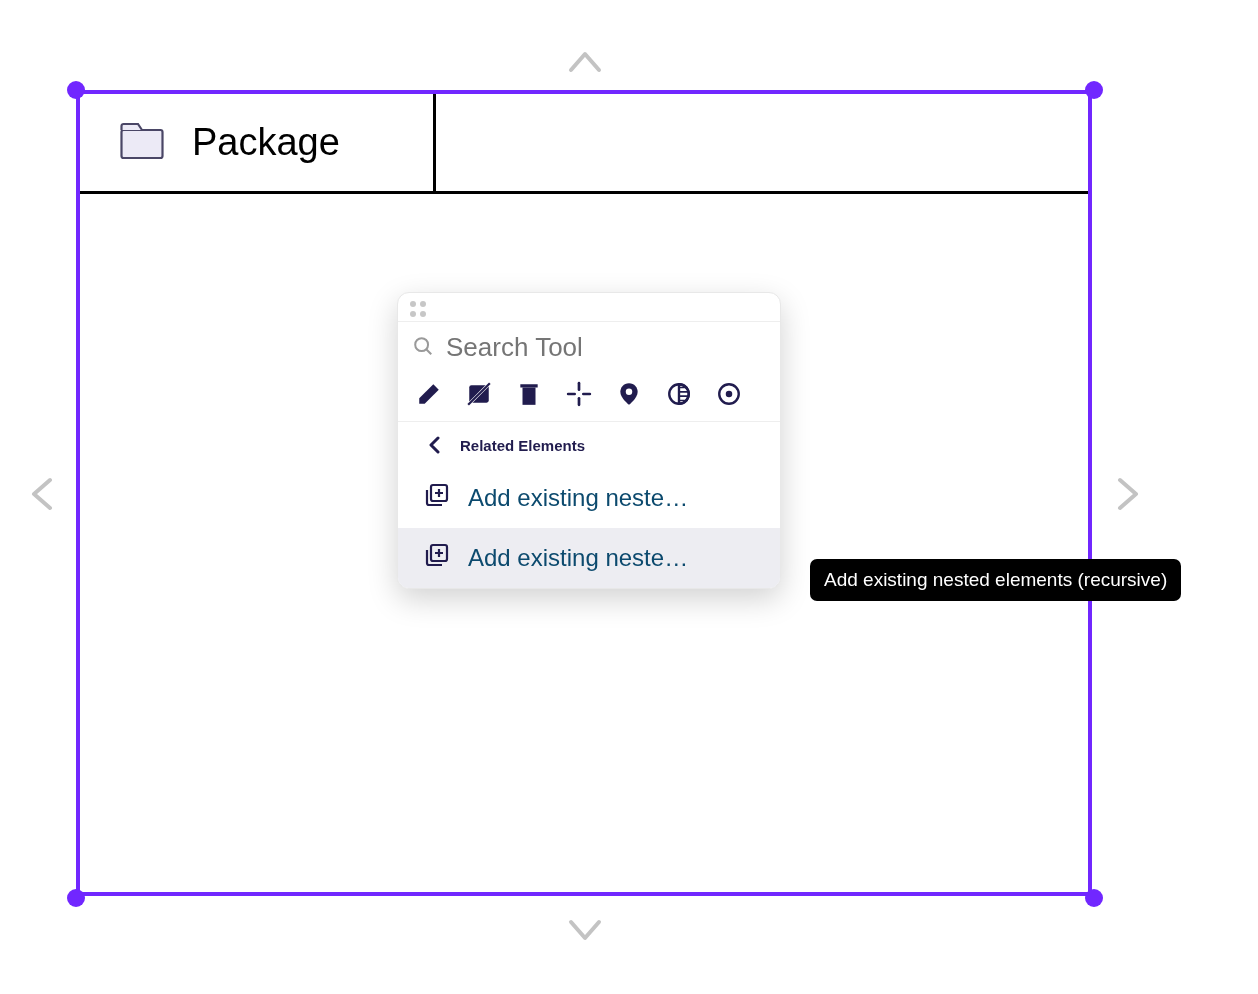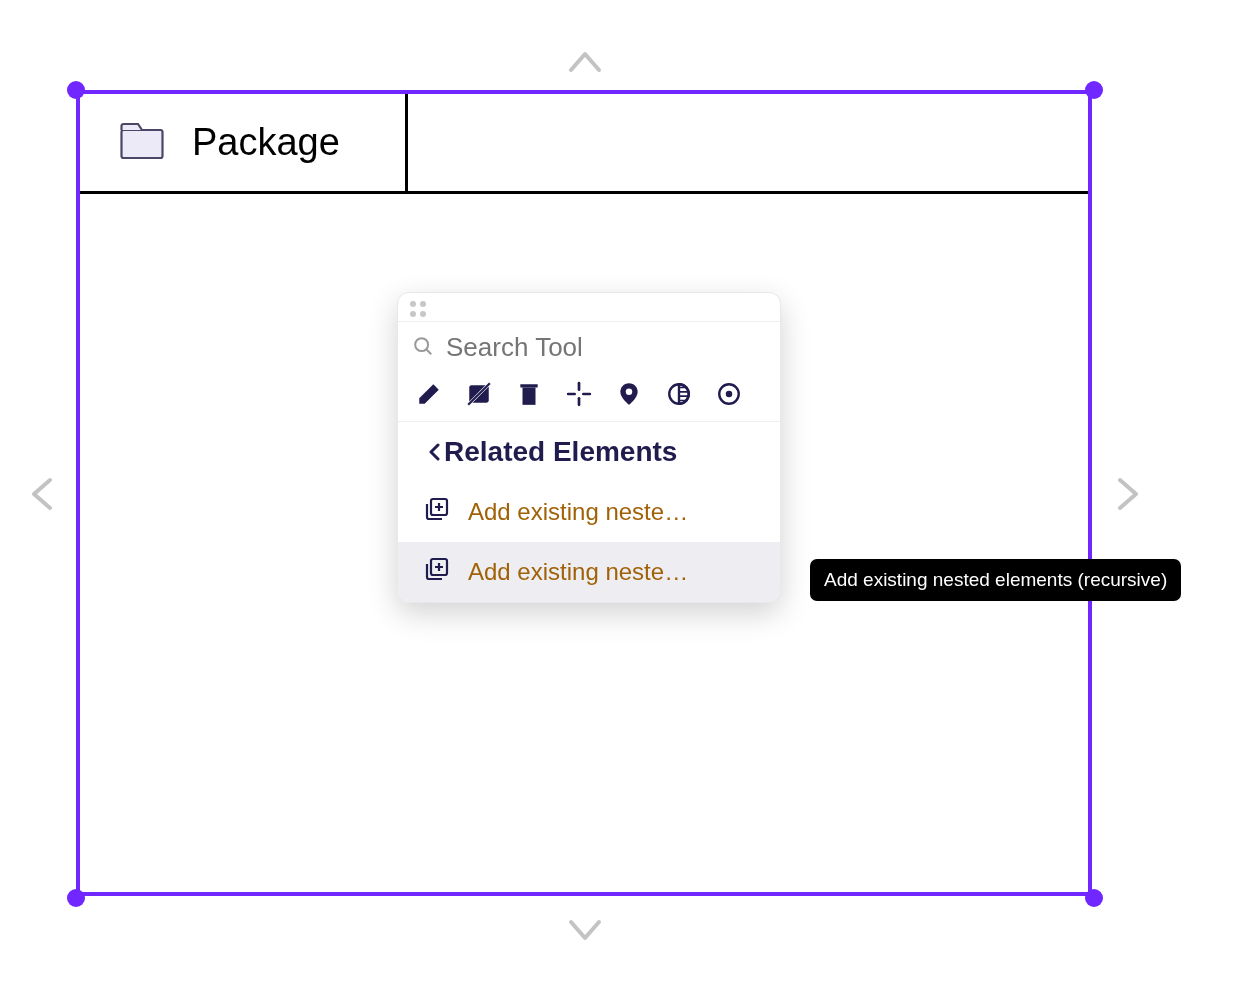--- a/index.html
+++ b/index.html
@@ -19,21 +19,21 @@
   top: 90px;
   width: 1016px;
   height: 806px;
   border: 4px solid #7127ff;
   background: #fff;
 }
 .package-tab {
   position: absolute;
   left: 0;
   top: 0;
-  width: 328px;
+  width: 356px;
   height: 100px;
   border-right: 3px solid #000;
   border-bottom: 3px solid #000;
   display: flex;
   align-items: center;
   padding-left: 40px;
   gap: 28px;
 }
 .package-tab .folder-icon svg { width: 44px; height: 38px; }
 .package-title {
@@ -126,41 +126,41 @@
   padding: 8px 18px 14px;
   border-bottom: 1px solid #eee;
   color: #211c4e;
 }
 .popup-toolbar .tool { width: 26px; height: 26px; display:flex; align-items:center; justify-content:center; cursor:pointer; }
 .popup-toolbar .tool svg { width: 26px; height: 26px; }
 
 .popup-section-header {
   display: flex;
   align-items: center;
-  gap: 0;
+  gap: 16px;
   padding: 14px 18px 14px 28px;
   font-weight: 700;
-  font-size: 28px;
+  font-size: 15px;
   color: #211c4e;
 }
 .popup-section-header svg { width:18px; height:18px; stroke:#211c4e; fill:none; stroke-width:3; stroke-linecap:round; stroke-linejoin:round;}
 
 .popup-item {
   display: flex;
   align-items: center;
   gap: 18px;
   padding: 14px 18px 14px 26px;
   font-size: 24px;
   color: #433d70;
   cursor: pointer;
   white-space: nowrap;
   overflow: hidden;
 }
 .popup-item .item-icon svg { width:26px; height:26px; }
-.popup-item .item-label { overflow: hidden; text-overflow: ellipsis; color:#a16207;}
+.popup-item .item-label { overflow: hidden; text-overflow: ellipsis; color:#0c4a6e;}
 .popup-item.hover { background: #ededf2; }
 
 
 .tooltip {
   position: absolute;
   left: 810px;
   top: 559px;
   background: #000000;
   color: #fff;
   font-size: 19px;

